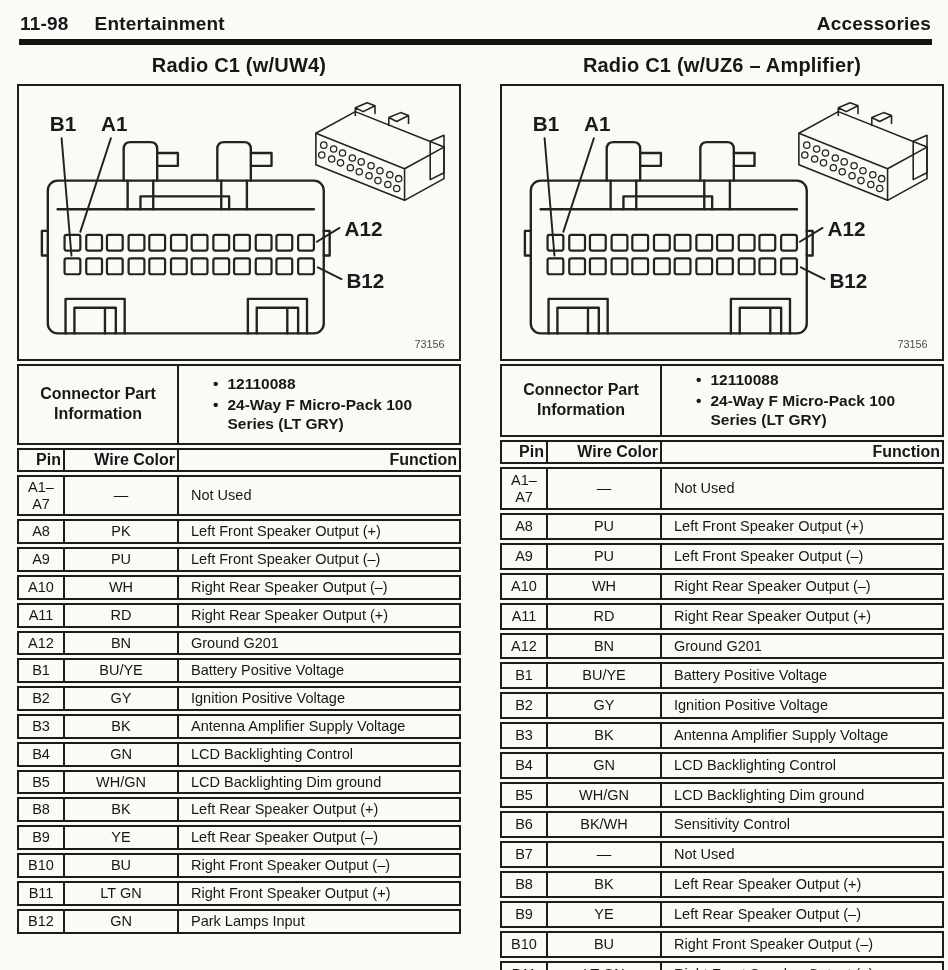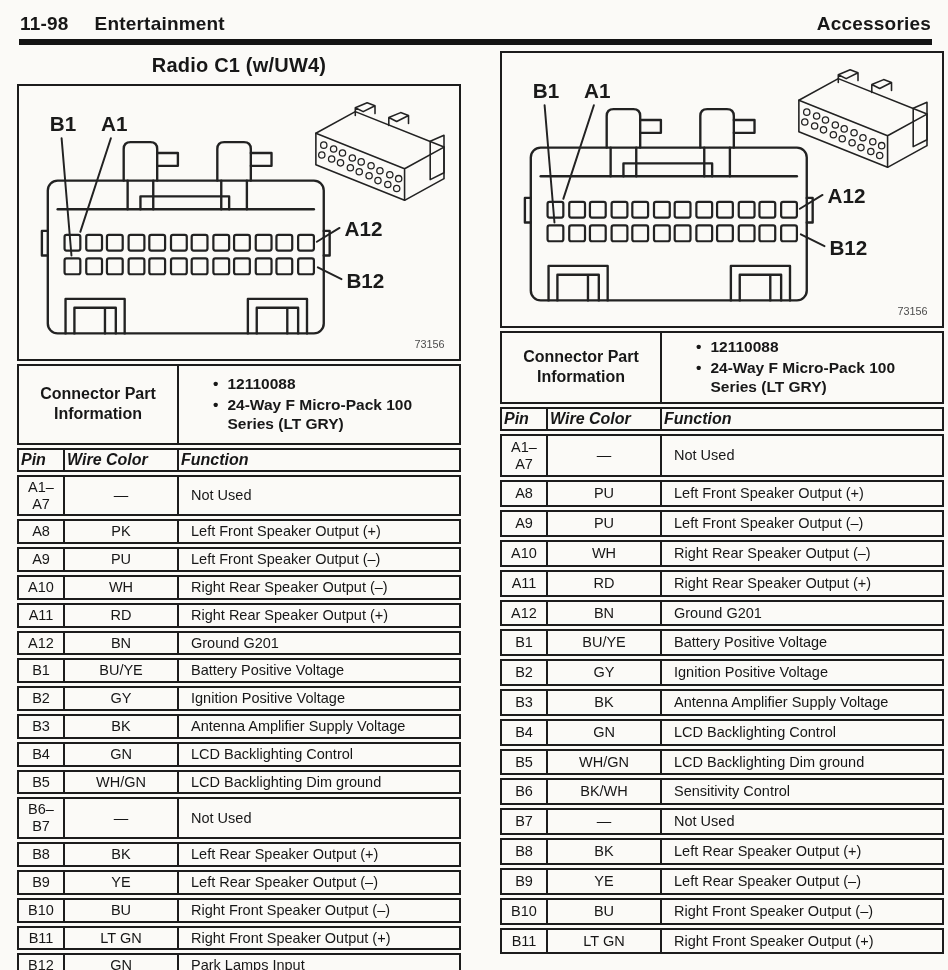--- a/index.html
+++ b/index.html
@@ -58,21 +58,21 @@
   table.pinout td:first-child, table.pinout th:first-child { border-left-width:2px; }
   .info-label {
     text-align:center; font-weight:700; font-size:16px; line-height:1.25;
     padding:8px 6px;
     margin-left:13px;
   }
   .info-bullets { padding:7px 8px 7px 34px; }
   .bullet { display:flex; gap:9px; font-weight:700; font-size:15.5px; line-height:1.22; margin:2px 0; }
   .bullet .bmark { flex:0 0 auto; }
   .bullet .btext { max-width:196px; }
-  th.colhead { font-weight:700; font-size:16px; text-align:left; padding:0 2px; height:24px;font-style:italic; }
+  th.colhead { font-weight:700; font-size:16px; text-align:right; padding:0 2px; height:24px; }
   tbody td { font-size:14.5px; line-height:1.16; }
   td.pin   { text-align:center; padding:2px 9px; height:21px; }
   td.color { text-align:center; padding:2px 4px; }
   td.func  { padding:2px 6px 2px 12px; }
   .panel-1 td.pin { height:24px; }
   .panel-1 tbody td { padding-top:3px; padding-bottom:3px; }
 </style>
 </head>
 <body>
 
@@ -258,25 +258,20 @@
             <td class="color">GN</td>
             <td class="func">LCD Backlighting Control</td>
           </tr>
 
           <tr>
             <td class="pin">B5</td>
             <td class="color">WH/GN</td>
             <td class="func">LCD Backlighting Dim ground</td>
           </tr>
 
-          <tr>
-            <td class="pin">B6– B7</td>
-            <td class="color">—</td>
-            <td class="func">Not Used</td>
-          </tr>
 
           <tr>
             <td class="pin">B8</td>
             <td class="color">BK</td>
             <td class="func">Left Rear Speaker Output (+)</td>
           </tr>
 
           <tr>
             <td class="pin">B9</td>
             <td class="color">YE</td>
@@ -298,20 +293,21 @@
           <tr>
             <td class="pin">B12</td>
             <td class="color">GN</td>
             <td class="func">Park Lamps Input</td>
           </tr>
         </tbody>
     </table>
   </section>
 
   <section class="panel panel-1">
+    <h2 class="panel-title">Radio C1 (w/UZ6 – Amplifier)</h2>
 
     <div class="diagram-box">
       <svg viewBox="0 0 440 277" preserveAspectRatio="xMidYMin meet">
         <defs>
           <g id="prow-1">
             <rect x="43" y="151" width="16" height="16" rx="2"></rect>
               <rect x="65" y="151" width="16" height="16" rx="2"></rect>
             <rect x="86" y="151" width="16" height="16" rx="2"></rect>
               <rect x="108" y="151" width="16" height="16" rx="2"></rect>
             <rect x="129" y="151" width="16" height="16" rx="2"></rect>

